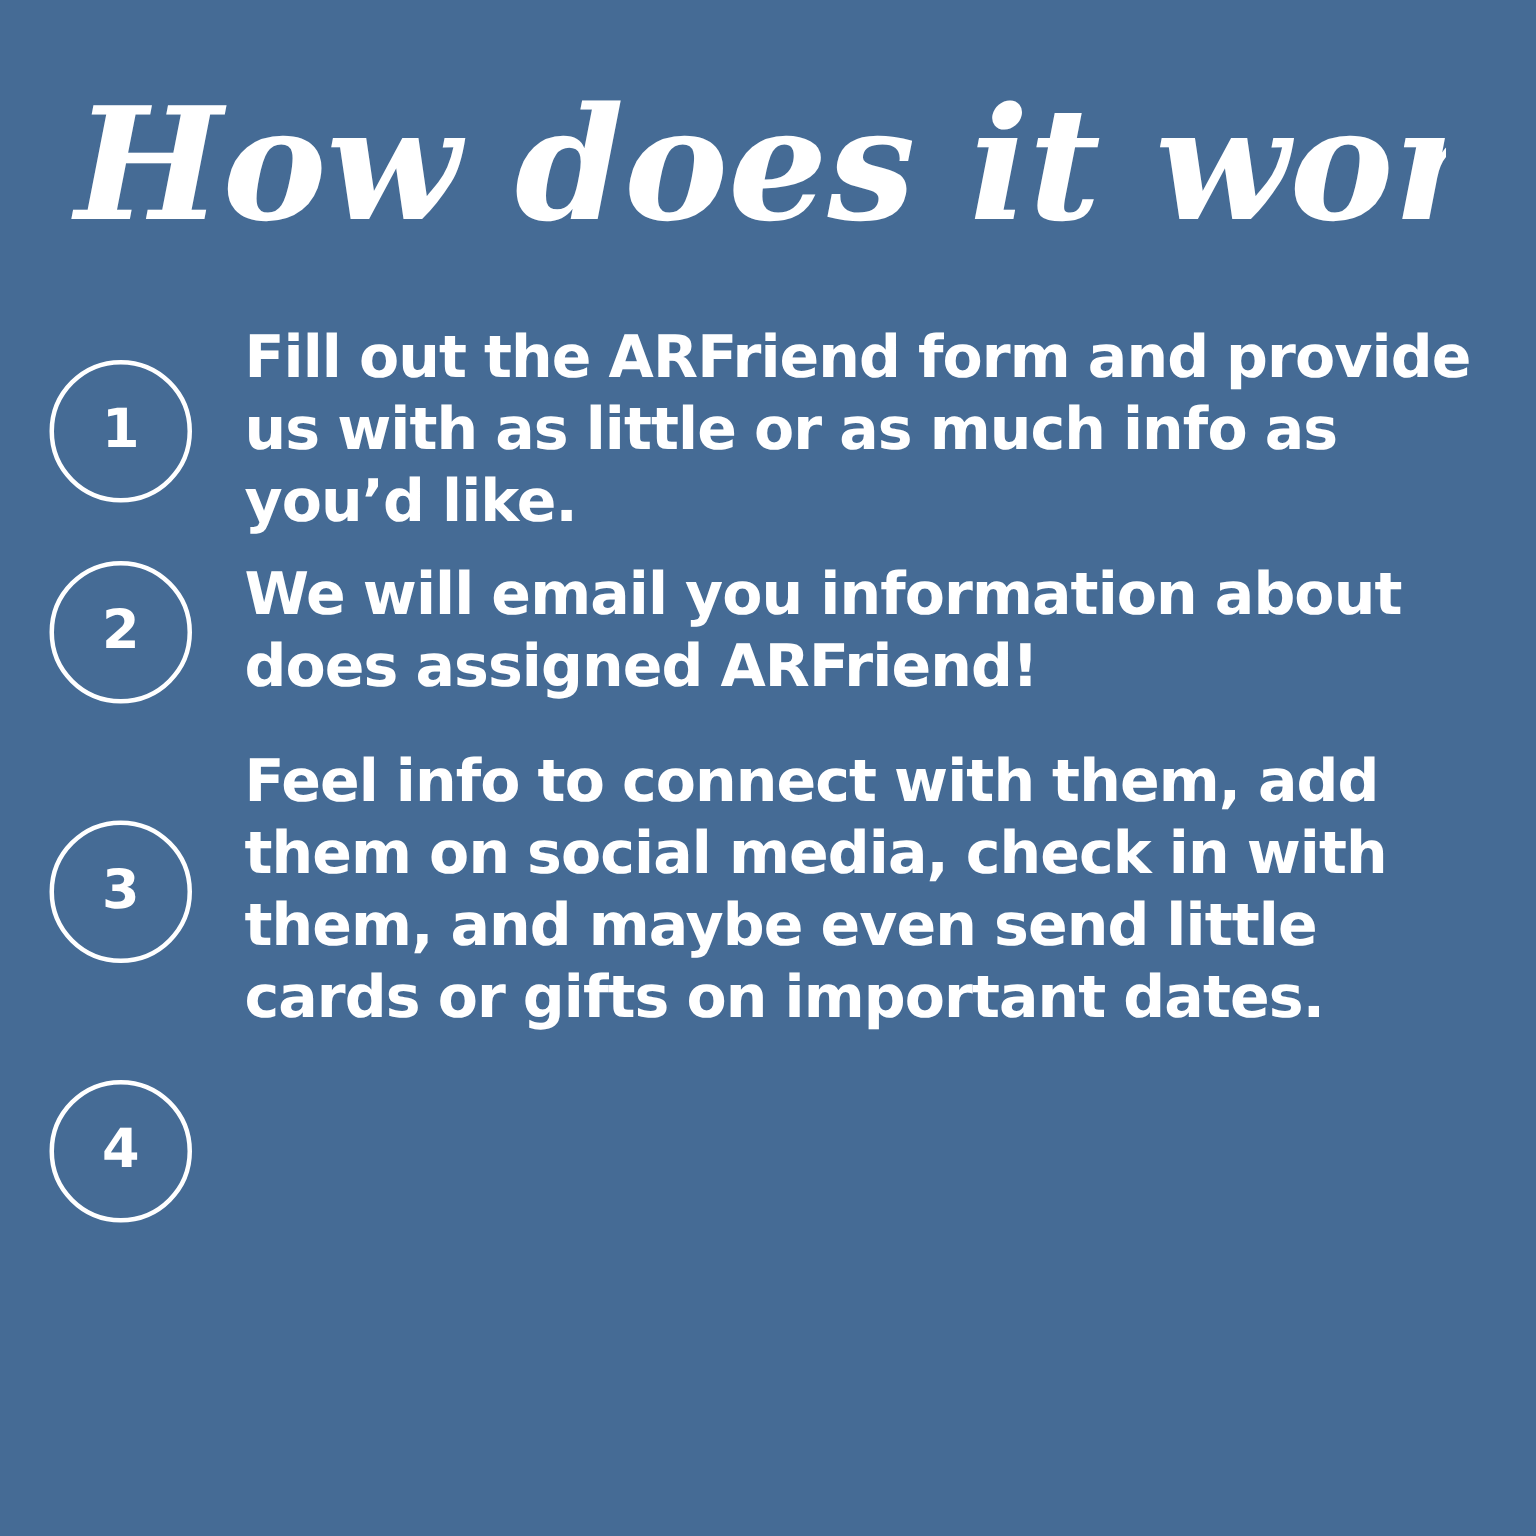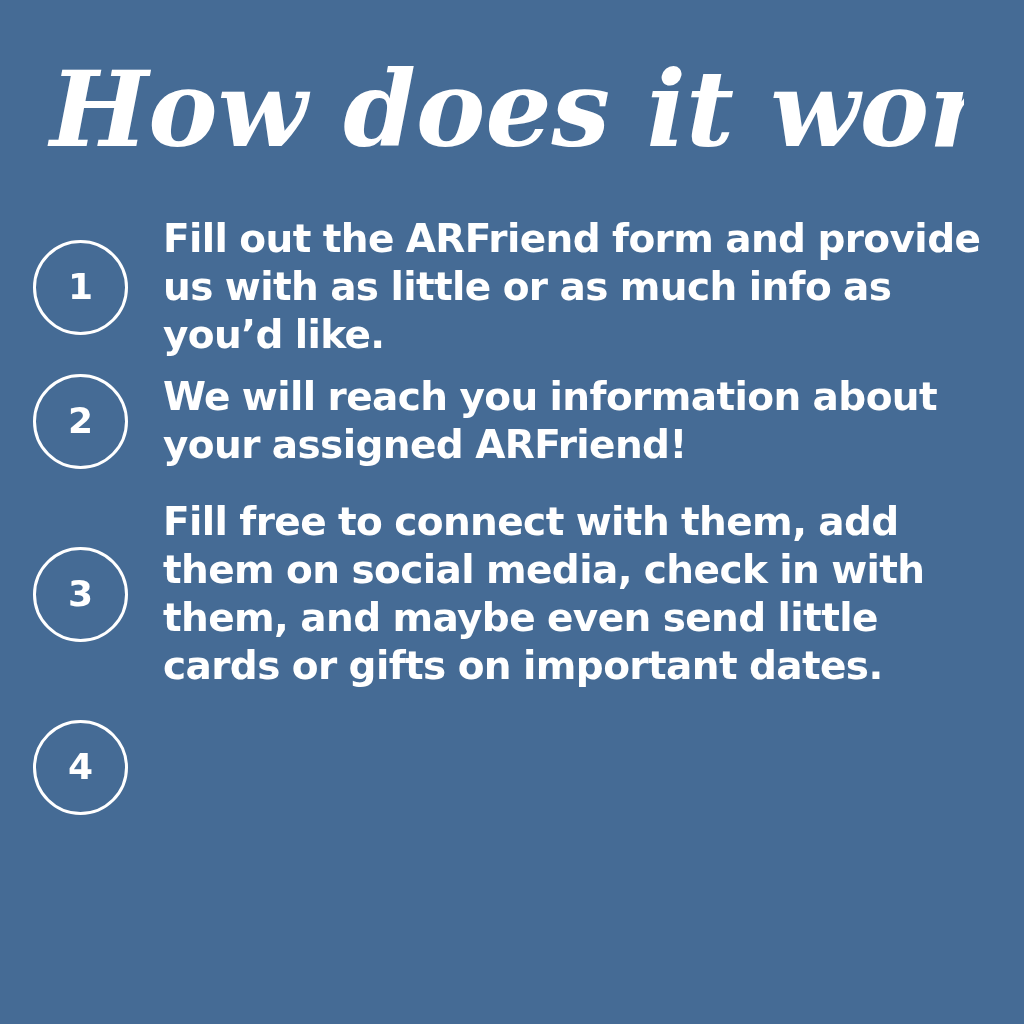--- a/index.html
+++ b/index.html
@@ -121,30 +121,30 @@
       <div class="step-body">
         <p class="step-text">Fill out the ARFriend form and provide us with as little or as much info as you’d like.</p>
       </div>
     </div>
 
     <div class="step step-2">
       <div class="step-badge">
         <span class="step-number">2</span>
       </div>
       <div class="step-body">
-        <p class="step-text">We will reach you information about your assigned ARFriend!</p>
+        <p class="step-text">We will email you information about does assigned ARFriend!</p>
       </div>
     </div>
 
     <div class="step step-3">
       <div class="step-badge">
         <span class="step-number">3</span>
       </div>
       <div class="step-body">
-        <p class="step-text">Fill free to connect with them, add them on social media, check in with them, and maybe even send little cards or gifts on important dates.</p>
+        <p class="step-text">Feel info to connect with them, add them on social media, check in with them, and maybe even send little cards or gifts on important dates.</p>
       </div>
     </div>
 
     <div class="step step-4">
       <div class="step-badge">
         <span class="step-number">4</span>
       </div>
     </div>
 
   </div>

